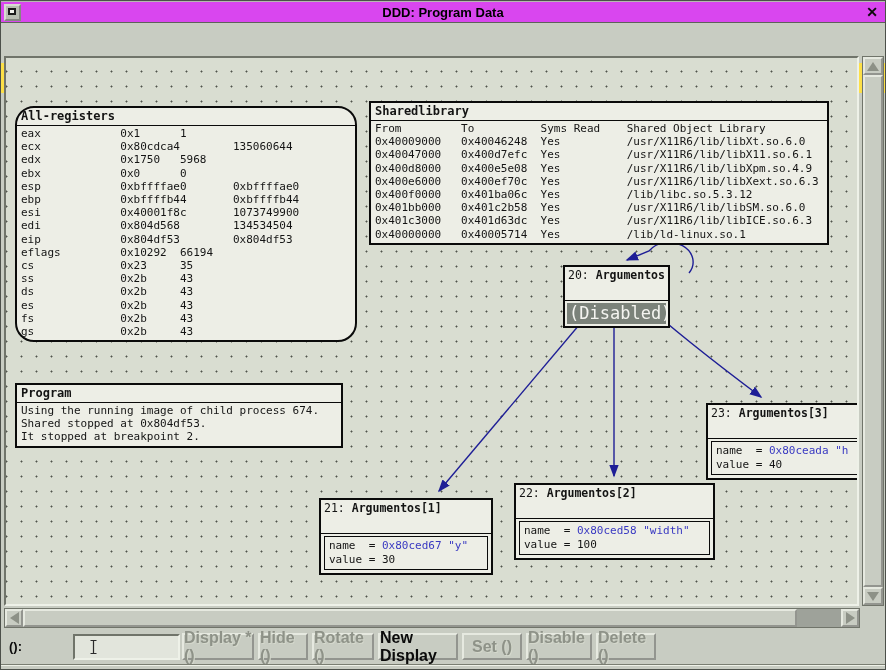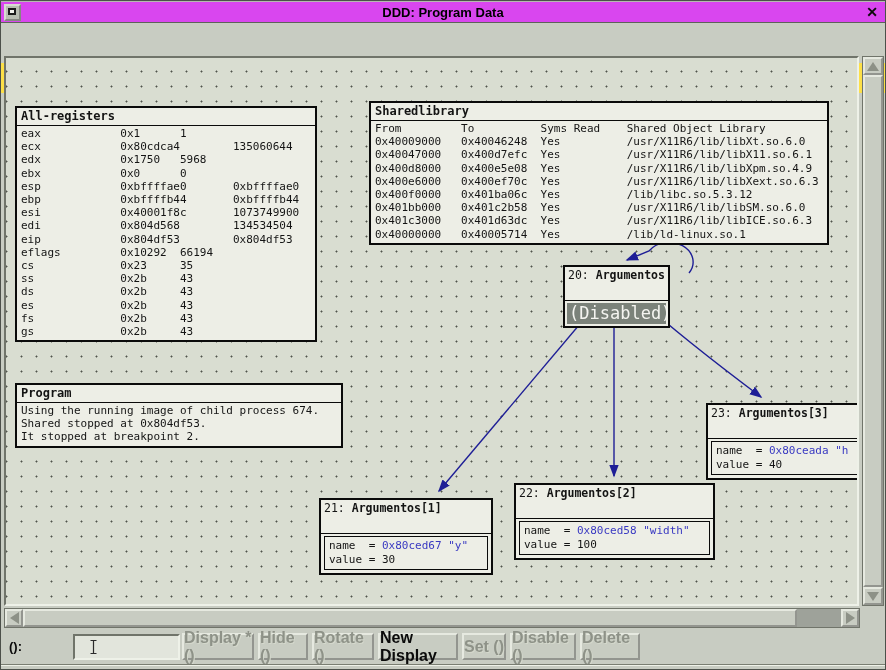--- a/index.html
+++ b/index.html
@@ -123,21 +123,21 @@
         <marker id="ah" viewBox="0 0 8 6" refX="7" refY="3" markerWidth="9" markerHeight="8" orient="auto">
           <path d="M0,0 L8,3 L0,6 Z" fill="#1e1e96"></path>
         </marker>
       </defs>
       <path d="M 595 241 L 433 433" stroke="#1e1e96" stroke-width="1.4" fill="none" marker-end="url(#ah)"></path>
       <path d="M 608 241 L 608 418" stroke="#1e1e96" stroke-width="1.4" fill="none" marker-end="url(#ah)"></path>
       <path d="M 633 241 Q 675 279 755 339" stroke="#1e1e96" stroke-width="1.4" fill="none" marker-end="url(#ah)"></path>
       <path d="M 683 215 A 22 18 0 1 0 643 193 L 621 202" stroke="#1e1e96" stroke-width="1.4" fill="none" marker-end="url(#ah)"></path>
     </svg>
 
-    <div class="infobox" style="left:9px; top:48px; width:302px;">
+    <div class="infobox" style="left:9px; top:48px; width:342px;border-radius:19px;">
       <div class="ib-title">All-registers</div>
       <div class="ib-body">
         <div class="mono-row">eax            0x1      1</div>
         <div class="mono-row">ecx            0x80cdca4        135060644</div>
         <div class="mono-row">edx            0x1750   5968</div>
         <div class="mono-row">ebx            0x0      0</div>
         <div class="mono-row">esp            0xbffffae0       0xbffffae0</div>
         <div class="mono-row">ebp            0xbffffb44       0xbffffb44</div>
         <div class="mono-row">esi            0x40001f8c       1073749900</div>
         <div class="mono-row">edi            0x804d568        134534504</div>
@@ -232,20 +232,20 @@
       <input type="text" value="" style="">
       <svg class="caret" width="9" height="17">
         <path d="M1.5 1.5 h6 M4.5 1.5 v13 M1.5 14.5 h6" stroke="#2a2a2a" stroke-width="1.2" fill="none"></path>
       </svg>
     </div>
     <div class="btn-row">
       <div class="tbtn disabled" style="width:72px;">Display *()</div>
       <div class="tbtn disabled" style="width:50px;">Hide ()</div>
       <div class="tbtn disabled" style="width:62px;">Rotate ()</div>
       <div class="tbtn" style="width:80px;">New Display</div>
-      <div class="tbtn disabled" style="width:44px;text-align:right;">Set ()</div>
+      <div class="tbtn disabled" style="width:60px;text-align:right;">Set ()</div>
       <div class="tbtn disabled" style="width:66px;">Disable ()</div>
       <div class="tbtn disabled" style="width:60px;">Delete ()</div>
     </div>
   </div>
 
   <div class="footer"></div>
 </div>
 
 </body></html>

